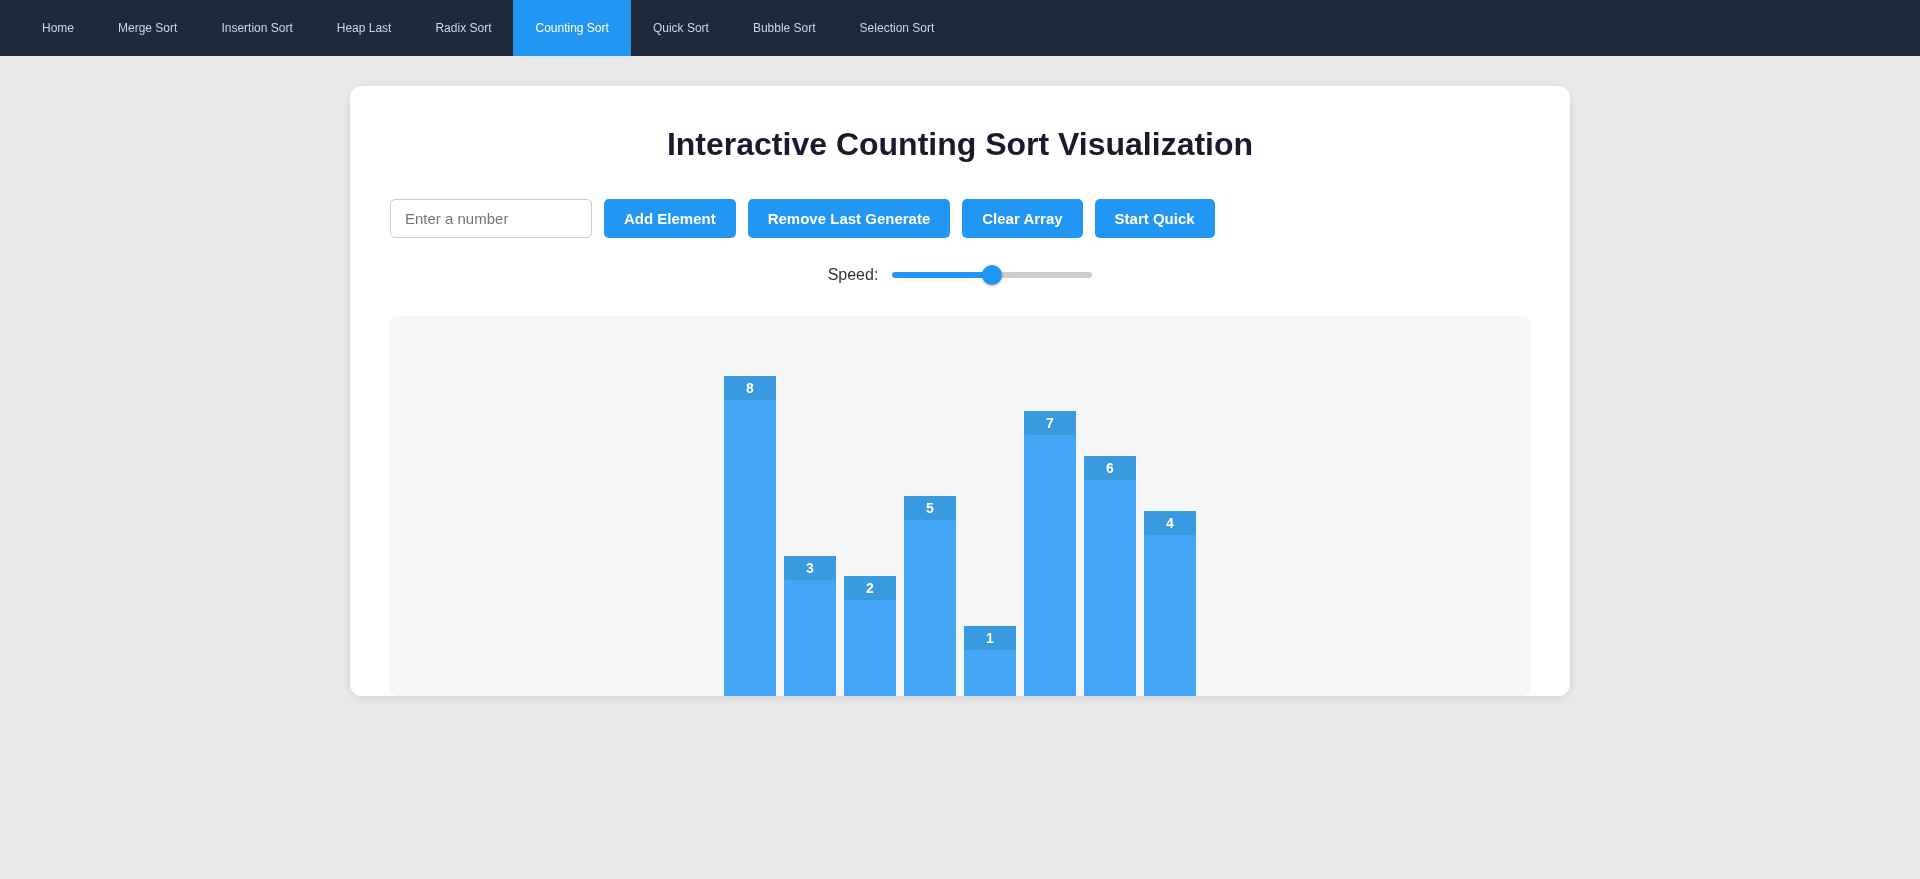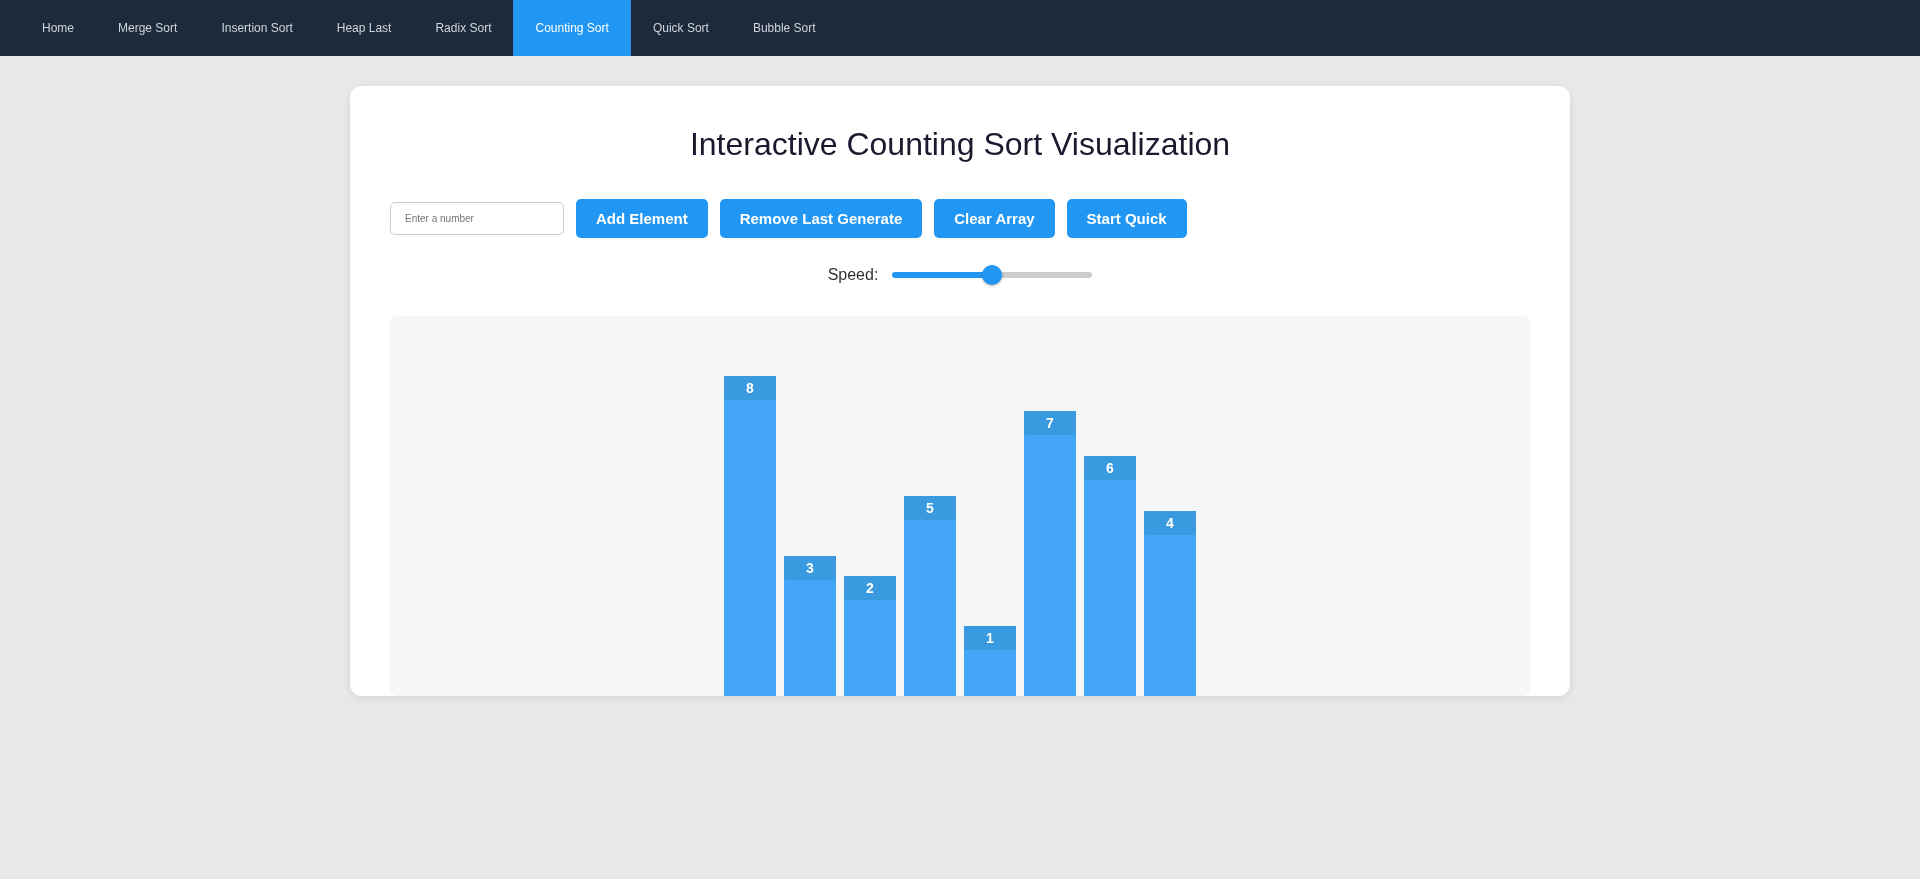--- a/index.html
+++ b/index.html
@@ -45,40 +45,40 @@
 
     .card {
       background: #fff;
       border-radius: 12px;
       padding: 40px 40px 0 40px;
       box-shadow: 0 2px 8px rgba(0,0,0,0.08);
     }
 
     .page-title {
       font-size: 32px;
-      font-weight: 400;
+      font-weight: 700;
       color: #1a1a2e;
       text-align: center;
       margin-bottom: 36px;
     }
 
     .controls-row {
       display: flex;
       align-items: center;
       gap: 12px;
       margin-bottom: 28px;
       flex-wrap: wrap;
     }
 
     .number-input {
       border: 1.5px solid #ccc;
       border-radius: 5px;
       padding: 10px 14px;
-      font-size: 10px;
-      width: 174px;
+      font-size: 15px;
+      width: 202px;
       outline: none;
       color: #555;
     }
 
     .btn {
       background: #2196f3;
       color: #fff;
       border: none;
       border-radius: 5px;
       padding: 11px 20px;
@@ -166,20 +166,21 @@
 
 <nav>
 <a>Home</a>
     <a>Merge Sort</a>
     <a>Insertion Sort</a>
     <a>Heap Last</a>
     <a>Radix Sort</a>
     <a class="active">Counting Sort</a>
     <a>Quick Sort</a>
     <a>Bubble Sort</a>
+    <a>Selection Sort</a>
   </nav>
 
 <div class="page-wrapper">
   <div class="card">
 
     <h1 class="page-title">Interactive Counting Sort Visualization</h1>
 
     <div class="controls-row">
       <input type="text" class="number-input" placeholder="Enter a number" style="">
 

